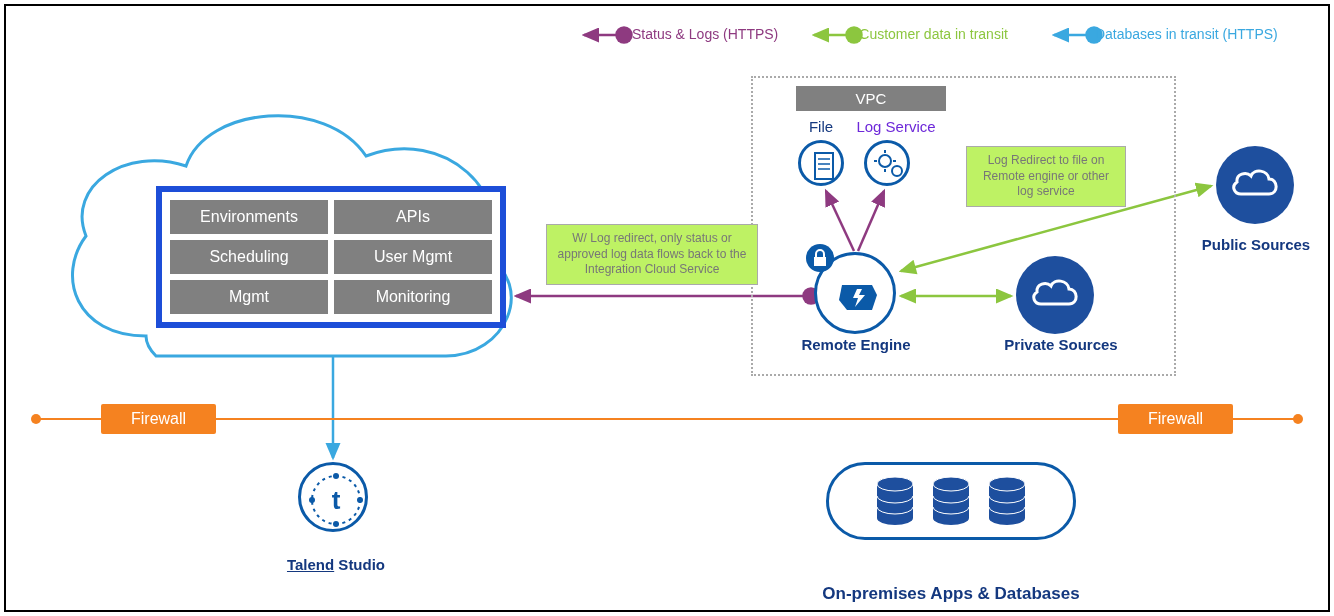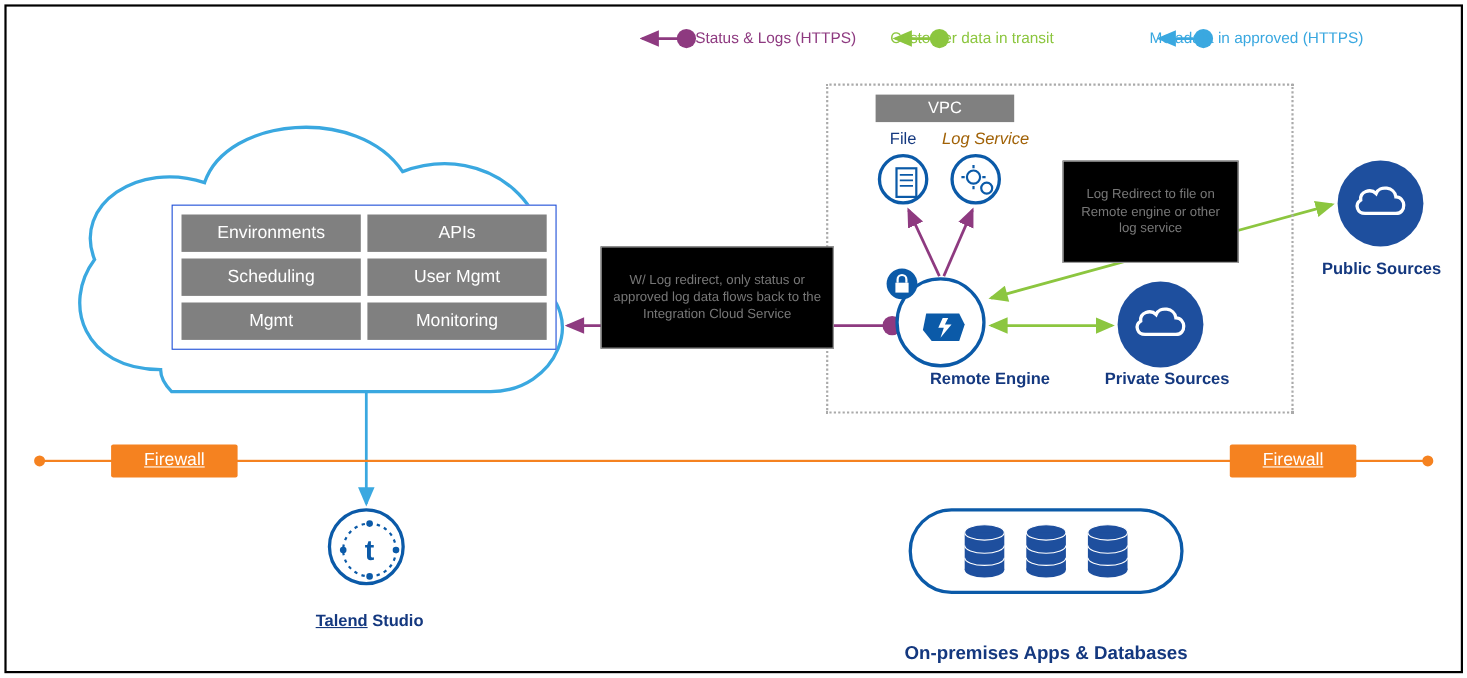--- a/index.html
+++ b/index.html
@@ -11,47 +11,47 @@
   .leg-item { display: flex; align-items: center; gap: 6px; }
   .leg-status { color: #8e3a80; }
   .leg-data { color: #8cc63f; }
   .leg-meta { color: #3aa8e0; }
 
   
   .cloud-wrap { position: absolute; top: 70px; left: 40px; width: 480px; height: 310px; }
   .cloud-svg { position: absolute; top: 0; left: 0; width: 100%; height: 100%; }
 
   
-  .box-grid { position: absolute; top: 180px; left: 150px; width: 350px; border: 1px solid #1d4ed8; padding: 8px; display: grid; grid-template-columns: 1fr 1fr; gap: 6px; background: #fff; }
+  .box-grid { position: absolute; top: 180px; left: 150px; width: 350px; border: 6px solid #1d4ed8; padding: 8px; display: grid; grid-template-columns: 1fr 1fr; gap: 6px; background: #fff; }
   .box { background: #808080; color: #fff; text-align: center; padding: 8px 4px; font-size: 16px; }
 
   
   .vpc { position: absolute; top: 70px; left: 745px; width: 425px; height: 300px; border: 2px dotted #aaa; }
-  .vpc-label { position: absolute; top: 80px; left: 790px; width: 126px; background: #808080; color: #fff; text-align: center; padding: 4px 15px; font-size: 15px; z-index: 5; }
+  .vpc-label { position: absolute; top: 80px; left: 790px; width: 150px; background: #808080; color: #fff; text-align: center; padding: 4px 15px; font-size: 15px; z-index: 5; }
 
   
   .comp-label { position: absolute; font-size: 15px; color: #14387f; font-weight: bold; text-align: center; }
   .file-lbl { top: 112px; left: 790px; width: 50px; font-weight: normal; color: #14387f; }
-  .log-lbl { top: 112px; left: 840px; width: 100px; font-weight: normal; color: #a16207; font-style: italic; }
-  .remote-lbl { top: 330px; left: 824px; width: 140px; }
+  .log-lbl { top: 112px; left: 840px; width: 100px; font-weight: normal; color: #6d28d9; }
+  .remote-lbl { top: 330px; left: 780px; width: 140px; }
   .private-lbl { top: 330px; left: 980px; width: 150px; }
   .public-lbl { top: 230px; left: 1180px; width: 140px; }
   .studio-lbl { top: 550px; left: 260px; width: 140px; }
   .onprem-lbl { top: 578px; left: 790px; width: 310px; font-size: 17px; }
 
   
-  .note { position: absolute; border: 1px solid #aaa; color: #777; font-size: 12px; padding: 22px 8px; text-align: center; background: #000000; line-height: 1.3; }
+  .note { position: absolute; border: 1px solid #aaa; color: #777; font-size: 12px; padding: 6px 8px; text-align: center; background: #bef264; line-height: 1.3; }
   .note1 { top: 218px; left: 540px; width: 212px; }
   .note2 { top: 140px; left: 960px; width: 160px; }
 
   
   .firewall-line { position: absolute; top: 412px; left: 30px; right: 30px; height: 2px; background: #f58220; }
   .fw-dot { position: absolute; width: 10px; height: 10px; background: #f58220; border-radius: 50%; top: -4px; }
   .fw-dot.l { left: -5px; } .fw-dot.r { right: -5px; }
-  .fw-label { position: absolute; top: 398px; background: #f58220; color: #fff; padding: 6px 30px; font-size: 16px; border-radius: 2px; text-decoration: underline; }
+  .fw-label { position: absolute; top: 398px; background: #f58220; color: #fff; padding: 6px 30px; font-size: 16px; border-radius: 2px; }
   .fw-l { left: 95px; } .fw-r { right: 95px; }
 
   
   .circ { position: absolute; border-radius: 50%; }
   .circ.solid { background: #1e4f9e; }
   .circ.outline { border: 3px solid #0b5aa8; background: #fff; }
   .file-icon { top: 134px; left: 792px; width: 46px; height: 46px; }
   .gear-icon { top: 134px; left: 858px; width: 46px; height: 46px; }
   .engine-icon { top: 246px; left: 808px; width: 82px; height: 82px; }
   .lock-icon { top: 238px; left: 800px; width: 28px; height: 28px; background: #0b5aa8; z-index: 6; }
@@ -115,22 +115,22 @@
 
     <line x1="895" y1="290" x2="1005" y2="290" stroke="#8cc63f" stroke-width="2.5" marker-start="url(#arr-green-r)" marker-end="url(#arr-green)"></line>
 
     <line x1="895" y1="265" x2="1205" y2="180" stroke="#8cc63f" stroke-width="2.5" marker-start="url(#arr-green-r)" marker-end="url(#arr-green)"></line>
 
     <line x1="327" y1="330" x2="327" y2="452" stroke="#3aa8e0" stroke-width="2.5" marker-start="url(#arr-blue-r)" marker-end="url(#arr-blue)"></line>
   </svg>
 
   <div class="legend">
     <div class="leg-item leg-status" style="margin-left:56px;">Status &amp; Logs (HTTPS)</div>
-    <div class="leg-item leg-data" style="">Customer data in transit</div>
-    <div class="leg-item leg-meta" style="margin-left:56px;">Metadata in approved (HTTPS)</div>
+    <div class="leg-item leg-data" style="margin-left:50px;">Customer data in transit</div>
+    <div class="leg-item leg-meta" style="margin-left:56px;">Databases in transit (HTTPS)</div>
   </div>
 
   <div class="cloud-wrap">
     <svg class="cloud-svg" viewBox="0 0 480 310">
       <path d="M100 260 C30 260 10 200 40 160 C20 110 80 70 140 90 C160 30 280 20 320 80 C400 50 470 120 440 180 C490 210 460 280 400 280 L110 280 C105 275 100 268 100 260 Z" fill="#fff" stroke="#3aa8e0" stroke-width="3"></path>
     </svg>
   </div>
 
   <div class="box-grid">
     <div class="box">Environments</div>

